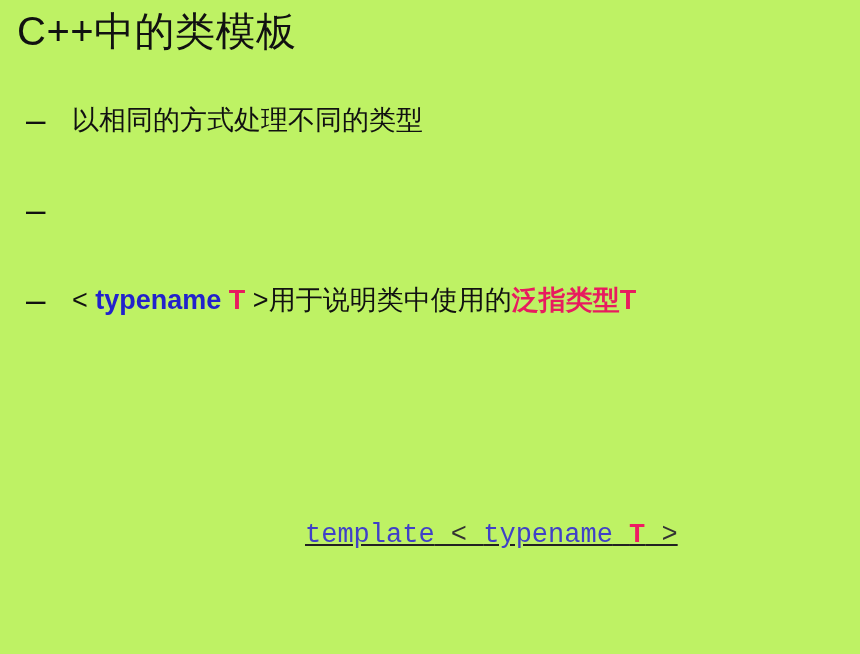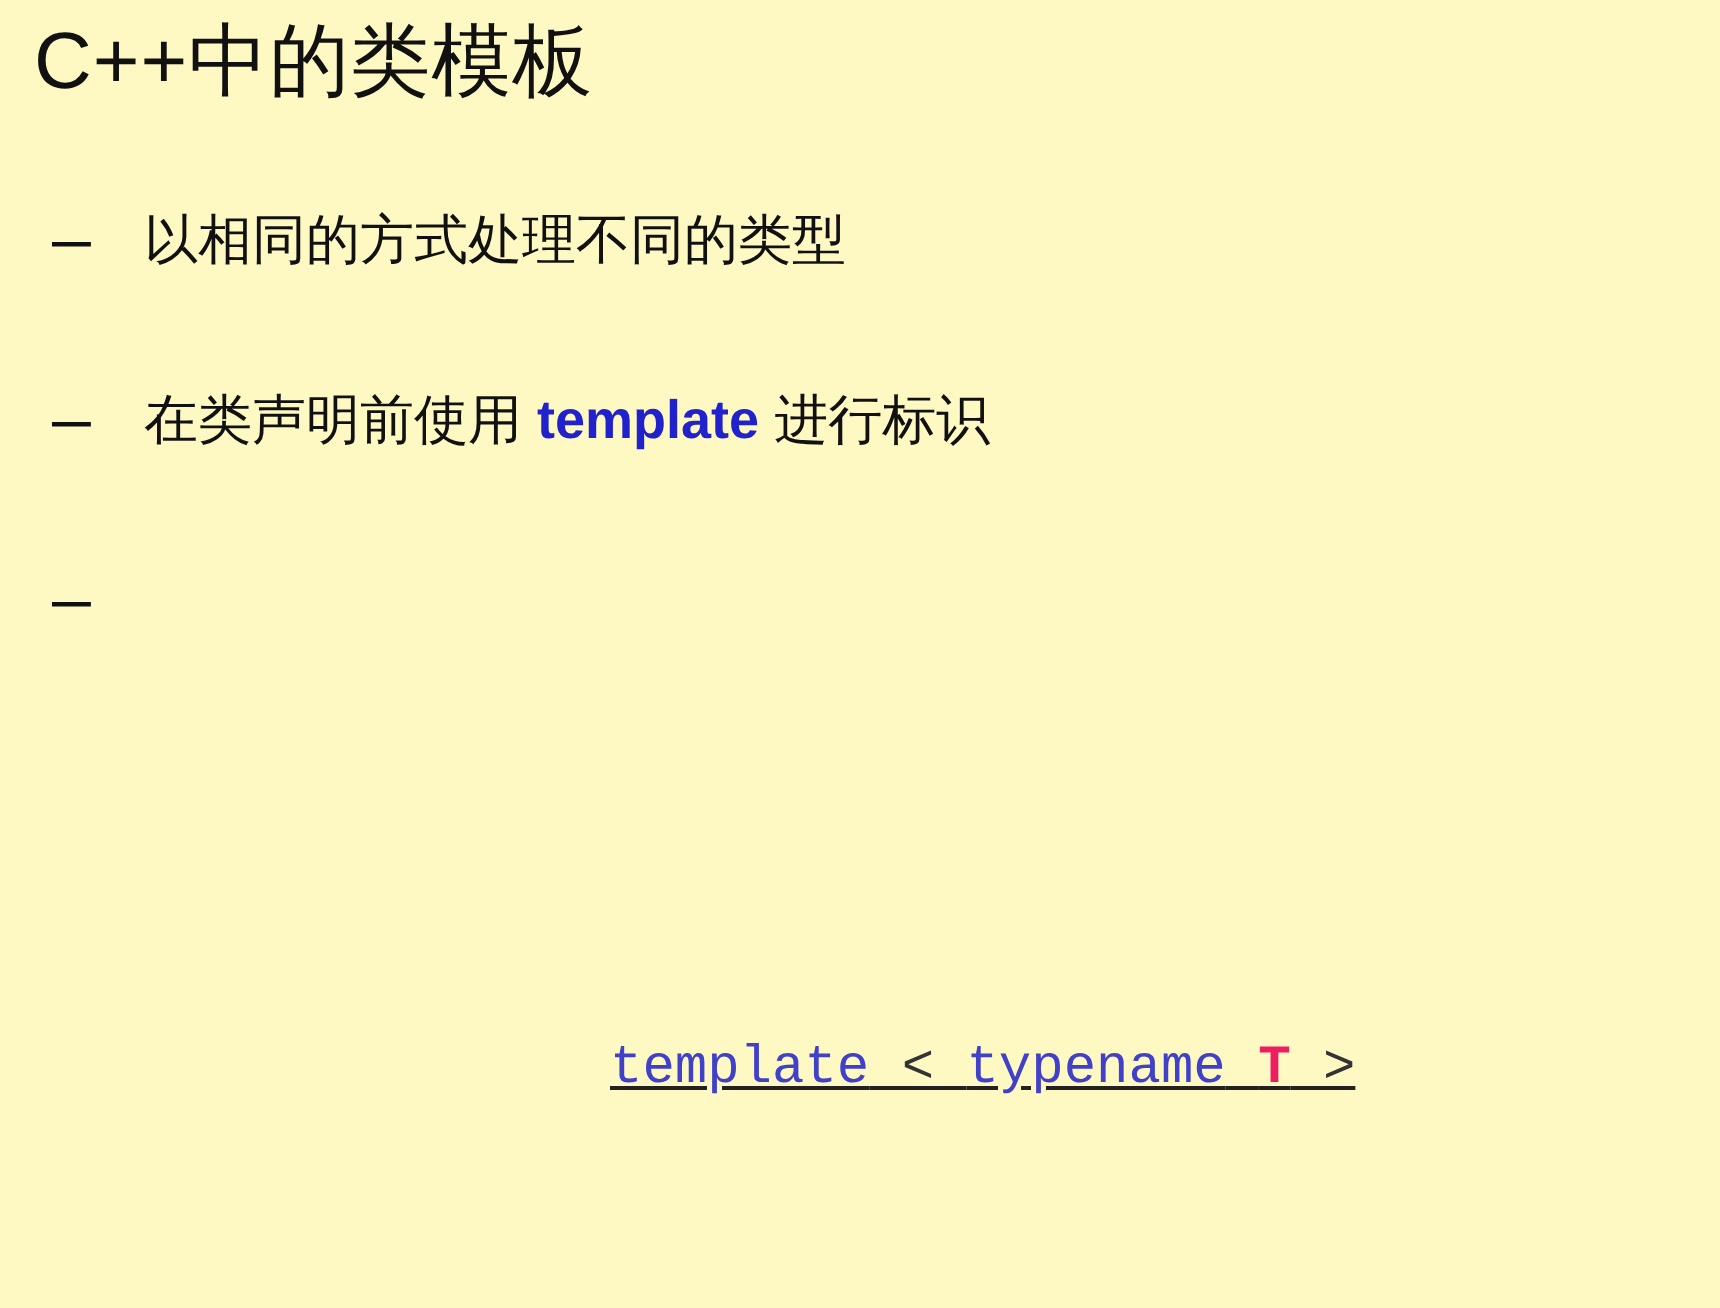--- a/index.html
+++ b/index.html
@@ -12,21 +12,21 @@
     background: #ffffff;
     font-family: "Liberation Sans", "DejaVu Sans", sans-serif;
     color: #1a1a1a;
     overflow: hidden;
     position: relative;
   }
 
   .slide {
     position: absolute;
     inset: 0;
-    background: #fef9c3;
+    background: #bef264;
   }
 
   
   .slide-title {
     position: absolute;
     left: 17px;
     top: 6px;
     font-size: 40px;
     line-height: 50px;
     font-weight: 400;
@@ -119,27 +119,27 @@
 
     <div class="bullet-row">
       <span class="bullet-dash">–</span>
       <span class="bullet-text">
         <span class="plain-sym">以相同的方式处理不同的类型</span>
       </span>
     </div>
 
     <div class="bullet-row">
       <span class="bullet-dash">–</span>
-      <span class="bullet-text">
-        <span class="plain-sym">在类声明前使用 </span><span class="kw-blue">template</span><span class="plain-sym"> 进行标识</span>
-      </span>
     </div>
 
     <div class="bullet-row">
       <span class="bullet-dash">–</span>
+      <span class="bullet-text">
+        <span class="plain-sym">&lt; </span><span class="kw-blue">typename </span><span class="kw-pink">T</span><span class="plain-sym"> &gt;</span><span class="plain-sym">用于说明类中使用的</span><span class="kw-pink">泛指类型T</span>
+      </span>
     </div>
 
   </div>
 
   <div class="code-block">
 
     <div class="code-line"><span class="c-blue">template</span><span class="c-dark"> &lt; </span><span class="c-blue">typename</span><span class="c-dark"> </span><span class="c-pink">T</span><span class="c-dark"> &gt;</span></div>
 
     
 

